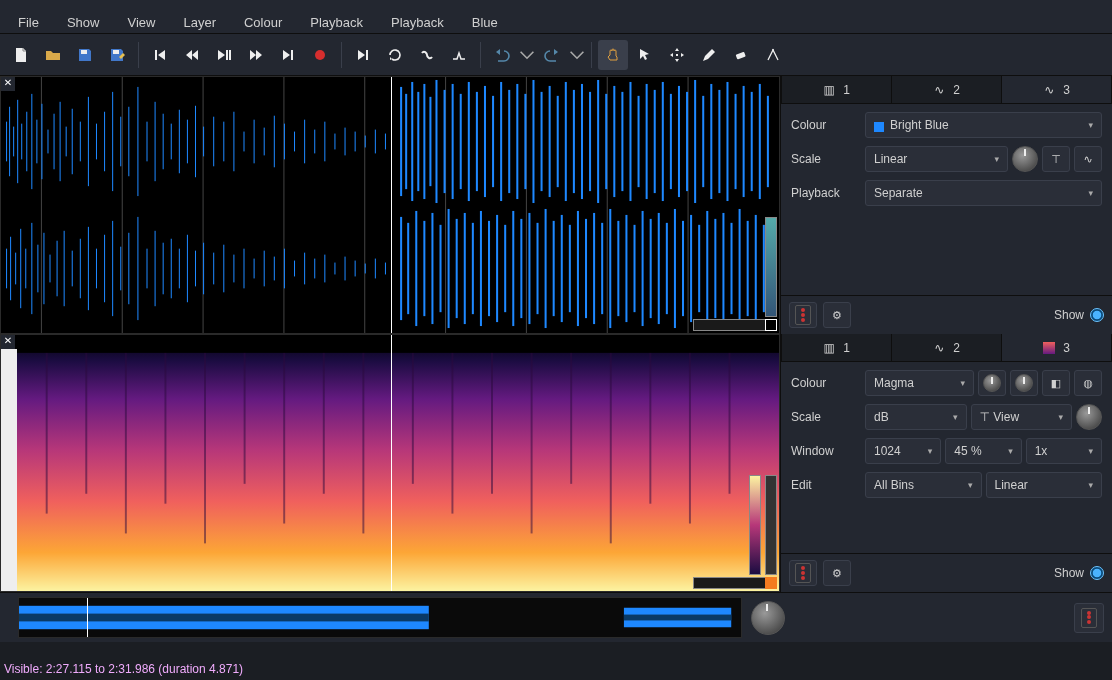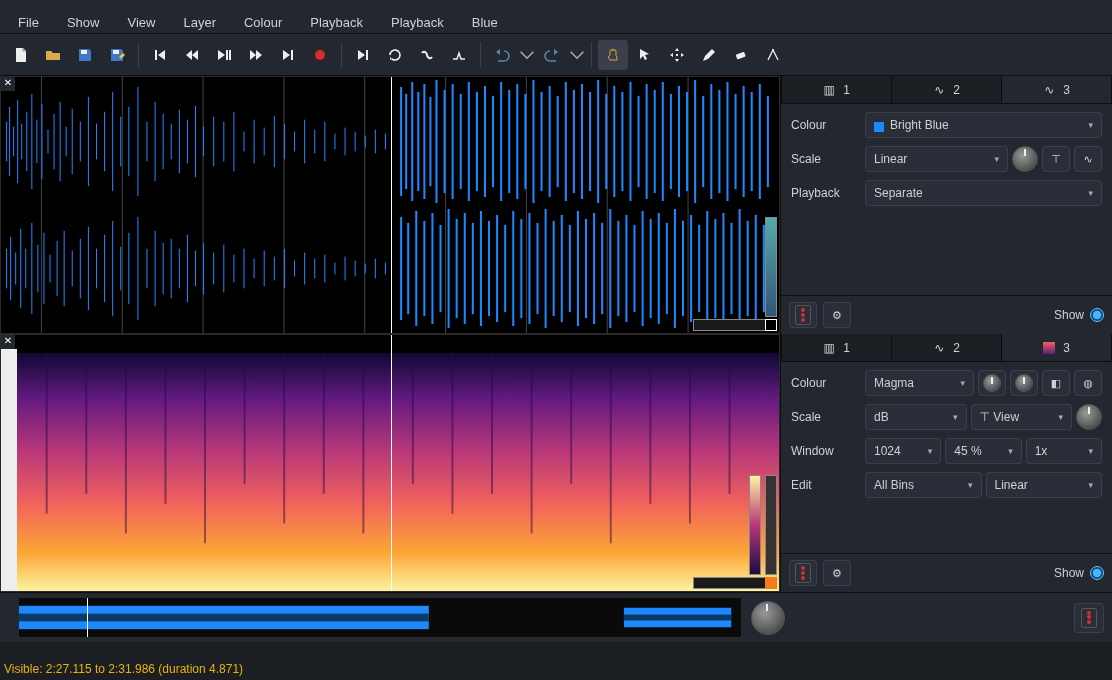--- a/index.html
+++ b/index.html
@@ -42,21 +42,21 @@
 .panel-footer { margin-top: auto; display: flex; align-items: center; padding: 6px 8px; gap: 6px; border-top: 1px solid #0e0e0e; }
 .panel-footer .spacer { flex: 1; }
 .showlbl { font-size: 12px; }
 .radio-on { width: 14px; height: 14px; border-radius: 50%; background: radial-gradient(circle, #4ab3ff 45%, #0a4a7a 55%); border: 1px solid #6cc4ff; }
 
 .overview-row { display: flex; height: 50px; background: #232730; border-top: 1px solid #0e0e0e; }
 .overview { flex: 1; position: relative; background: #0a0a0a; margin: 4px 6px 4px 18px; border: 1px solid #2a2a2a; overflow: hidden; }
 .ov-knob { width: 40px; display:flex; align-items:center; justify-content:center; }
 .ov-right { width: 324px; display:flex; align-items:center; justify-content:flex-end; padding: 0 8px; gap: 6px; }
 
-.statusbar { height: 22px; background: #1b1e23; font-size: 12px; color: #eab308; display: flex; align-items: center; padding: 0 4px; }
+.statusbar { height: 22px; background: #1b1e23; font-size: 12px; color: #f0abfc; display: flex; align-items: center; padding: 0 4px; }
 
 
 .wavecanvas { width: 100%; height: 100%; display:block; }
 .spectro { width:100%; height:100%; display:block; }
 
 .playhead { position:absolute; top:0; bottom:0; width:1px; background:#fff; }
 .thumbctl { position:absolute; right:2px; bottom:2px; display:flex; gap:2px; flex-direction:column; }
 .thumbbox { width: 84px; height: 12px; border:1px solid #888; background:#1a1a1a; }
 .cornerbox { position:absolute; right:2px; bottom:2px; width:12px; height:12px; border:1px solid #fff; background:#000; }
 

